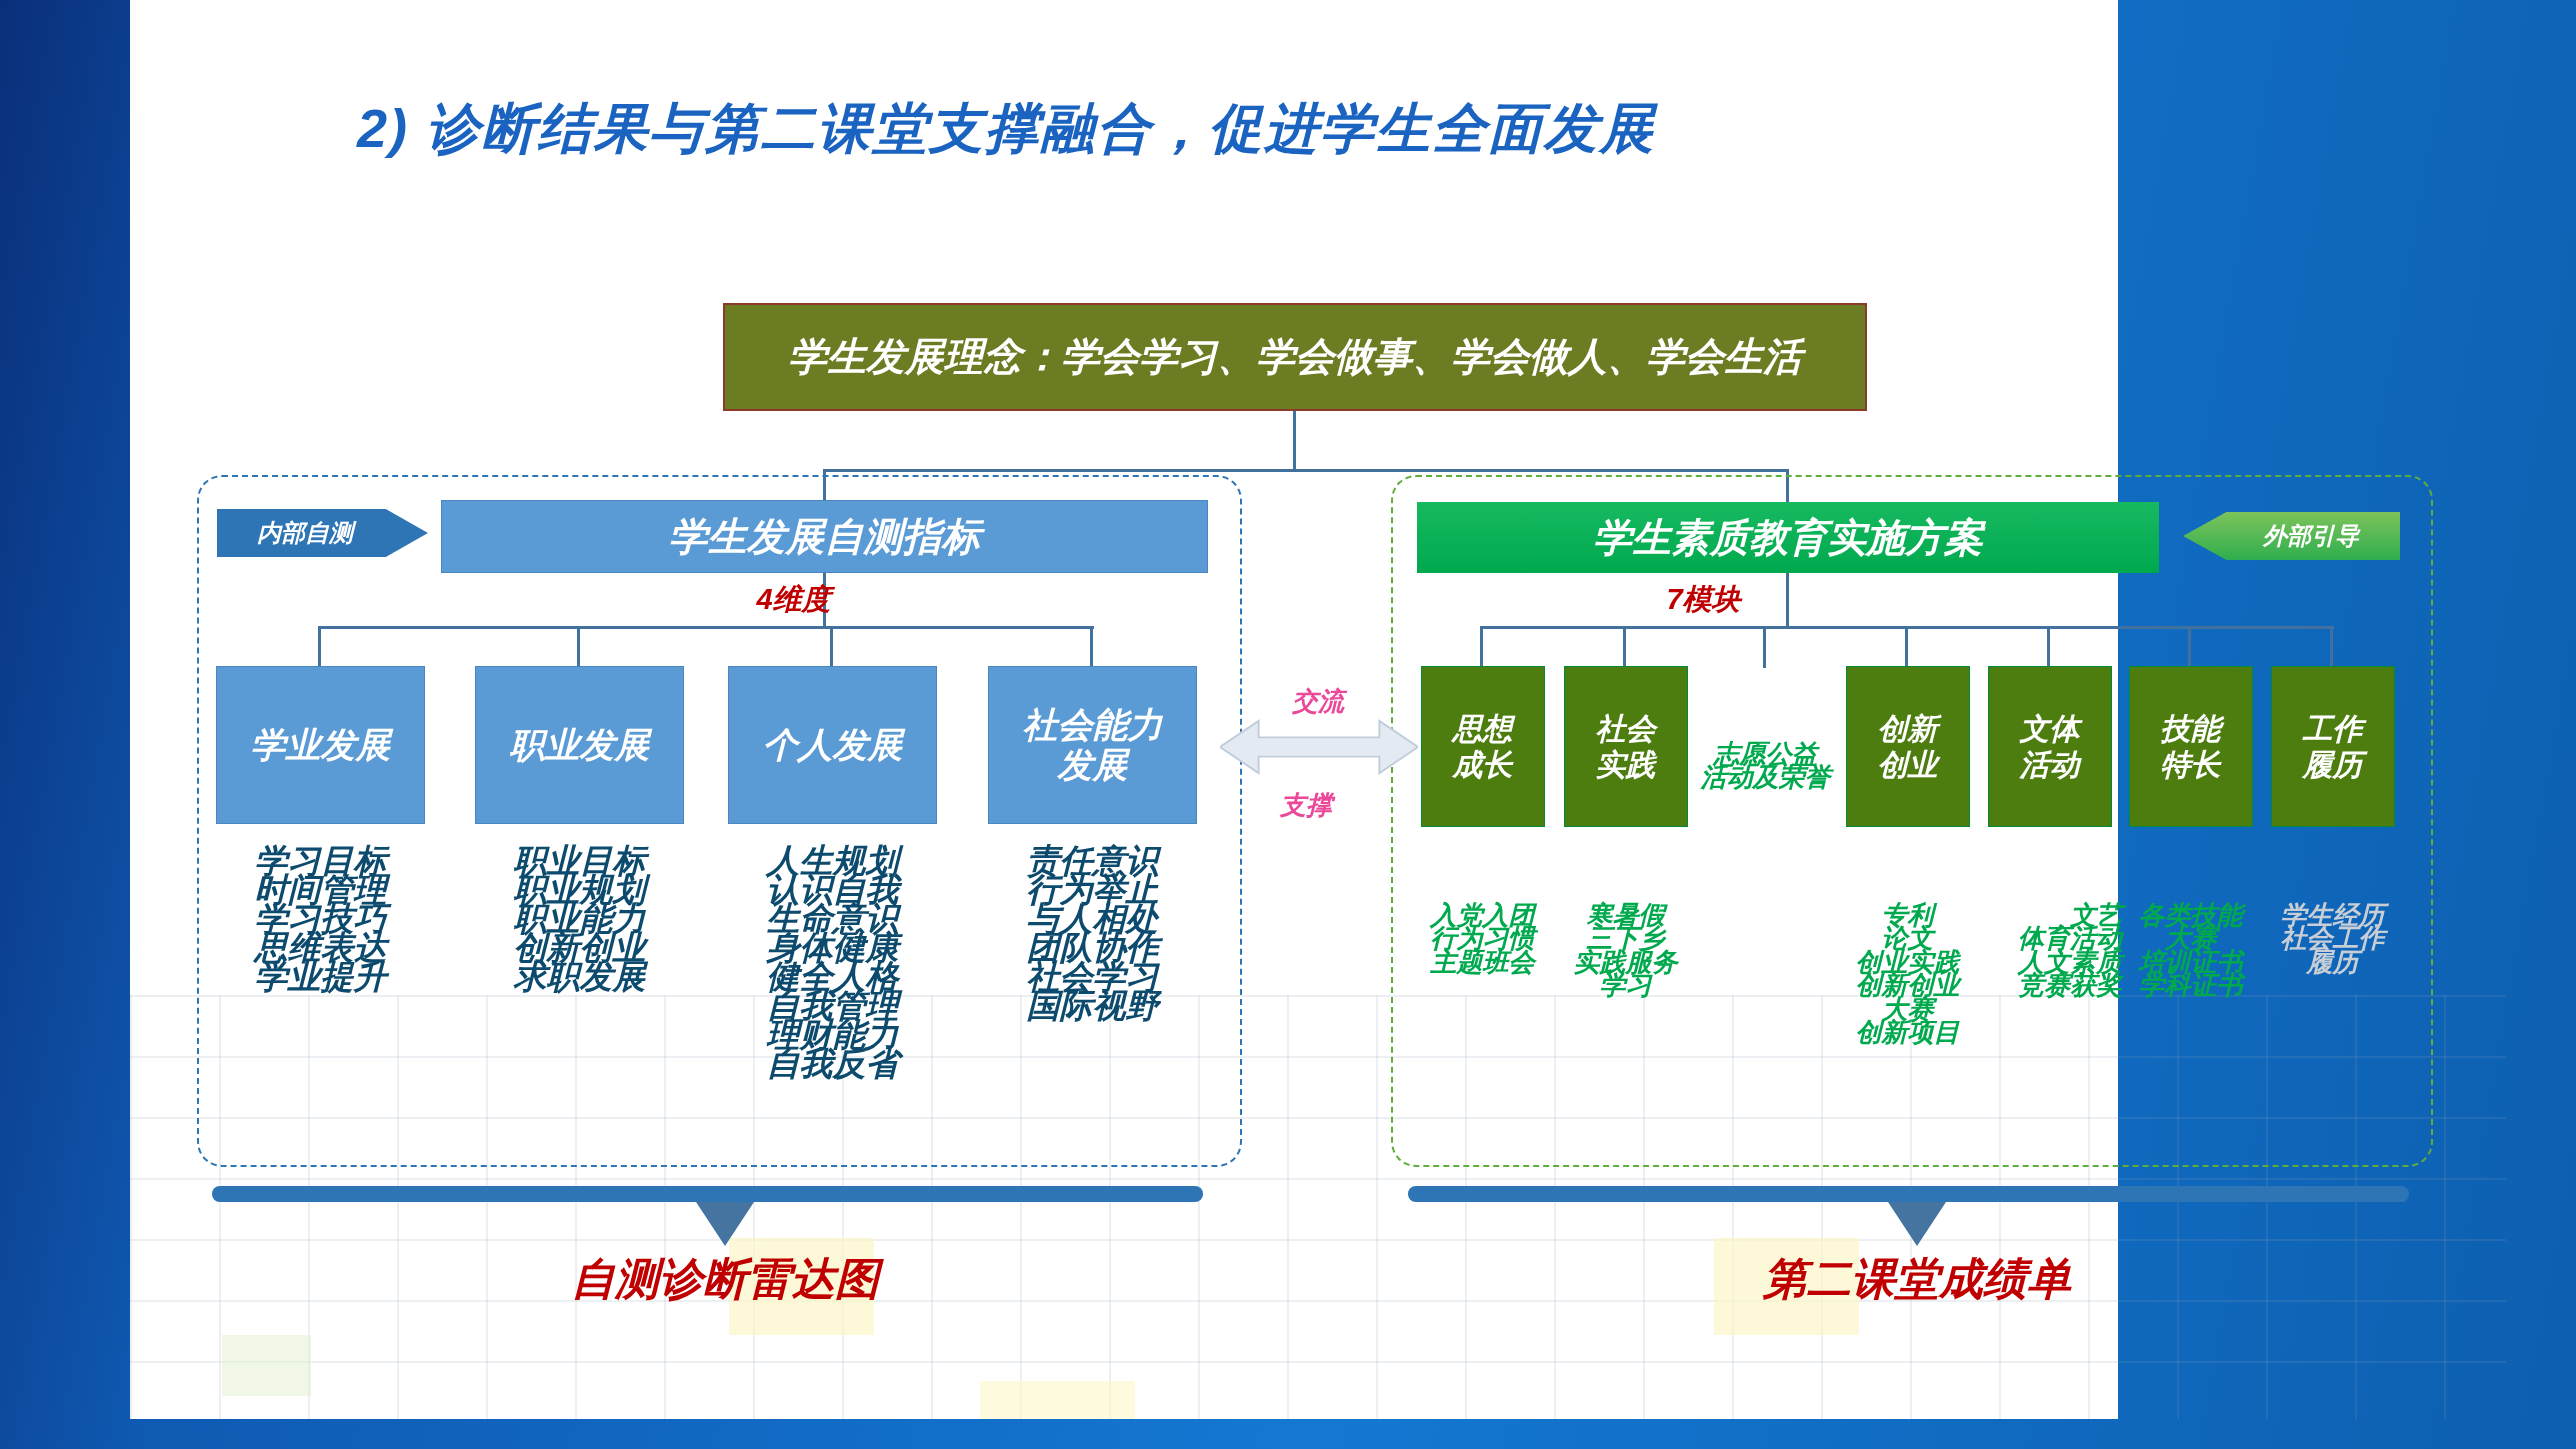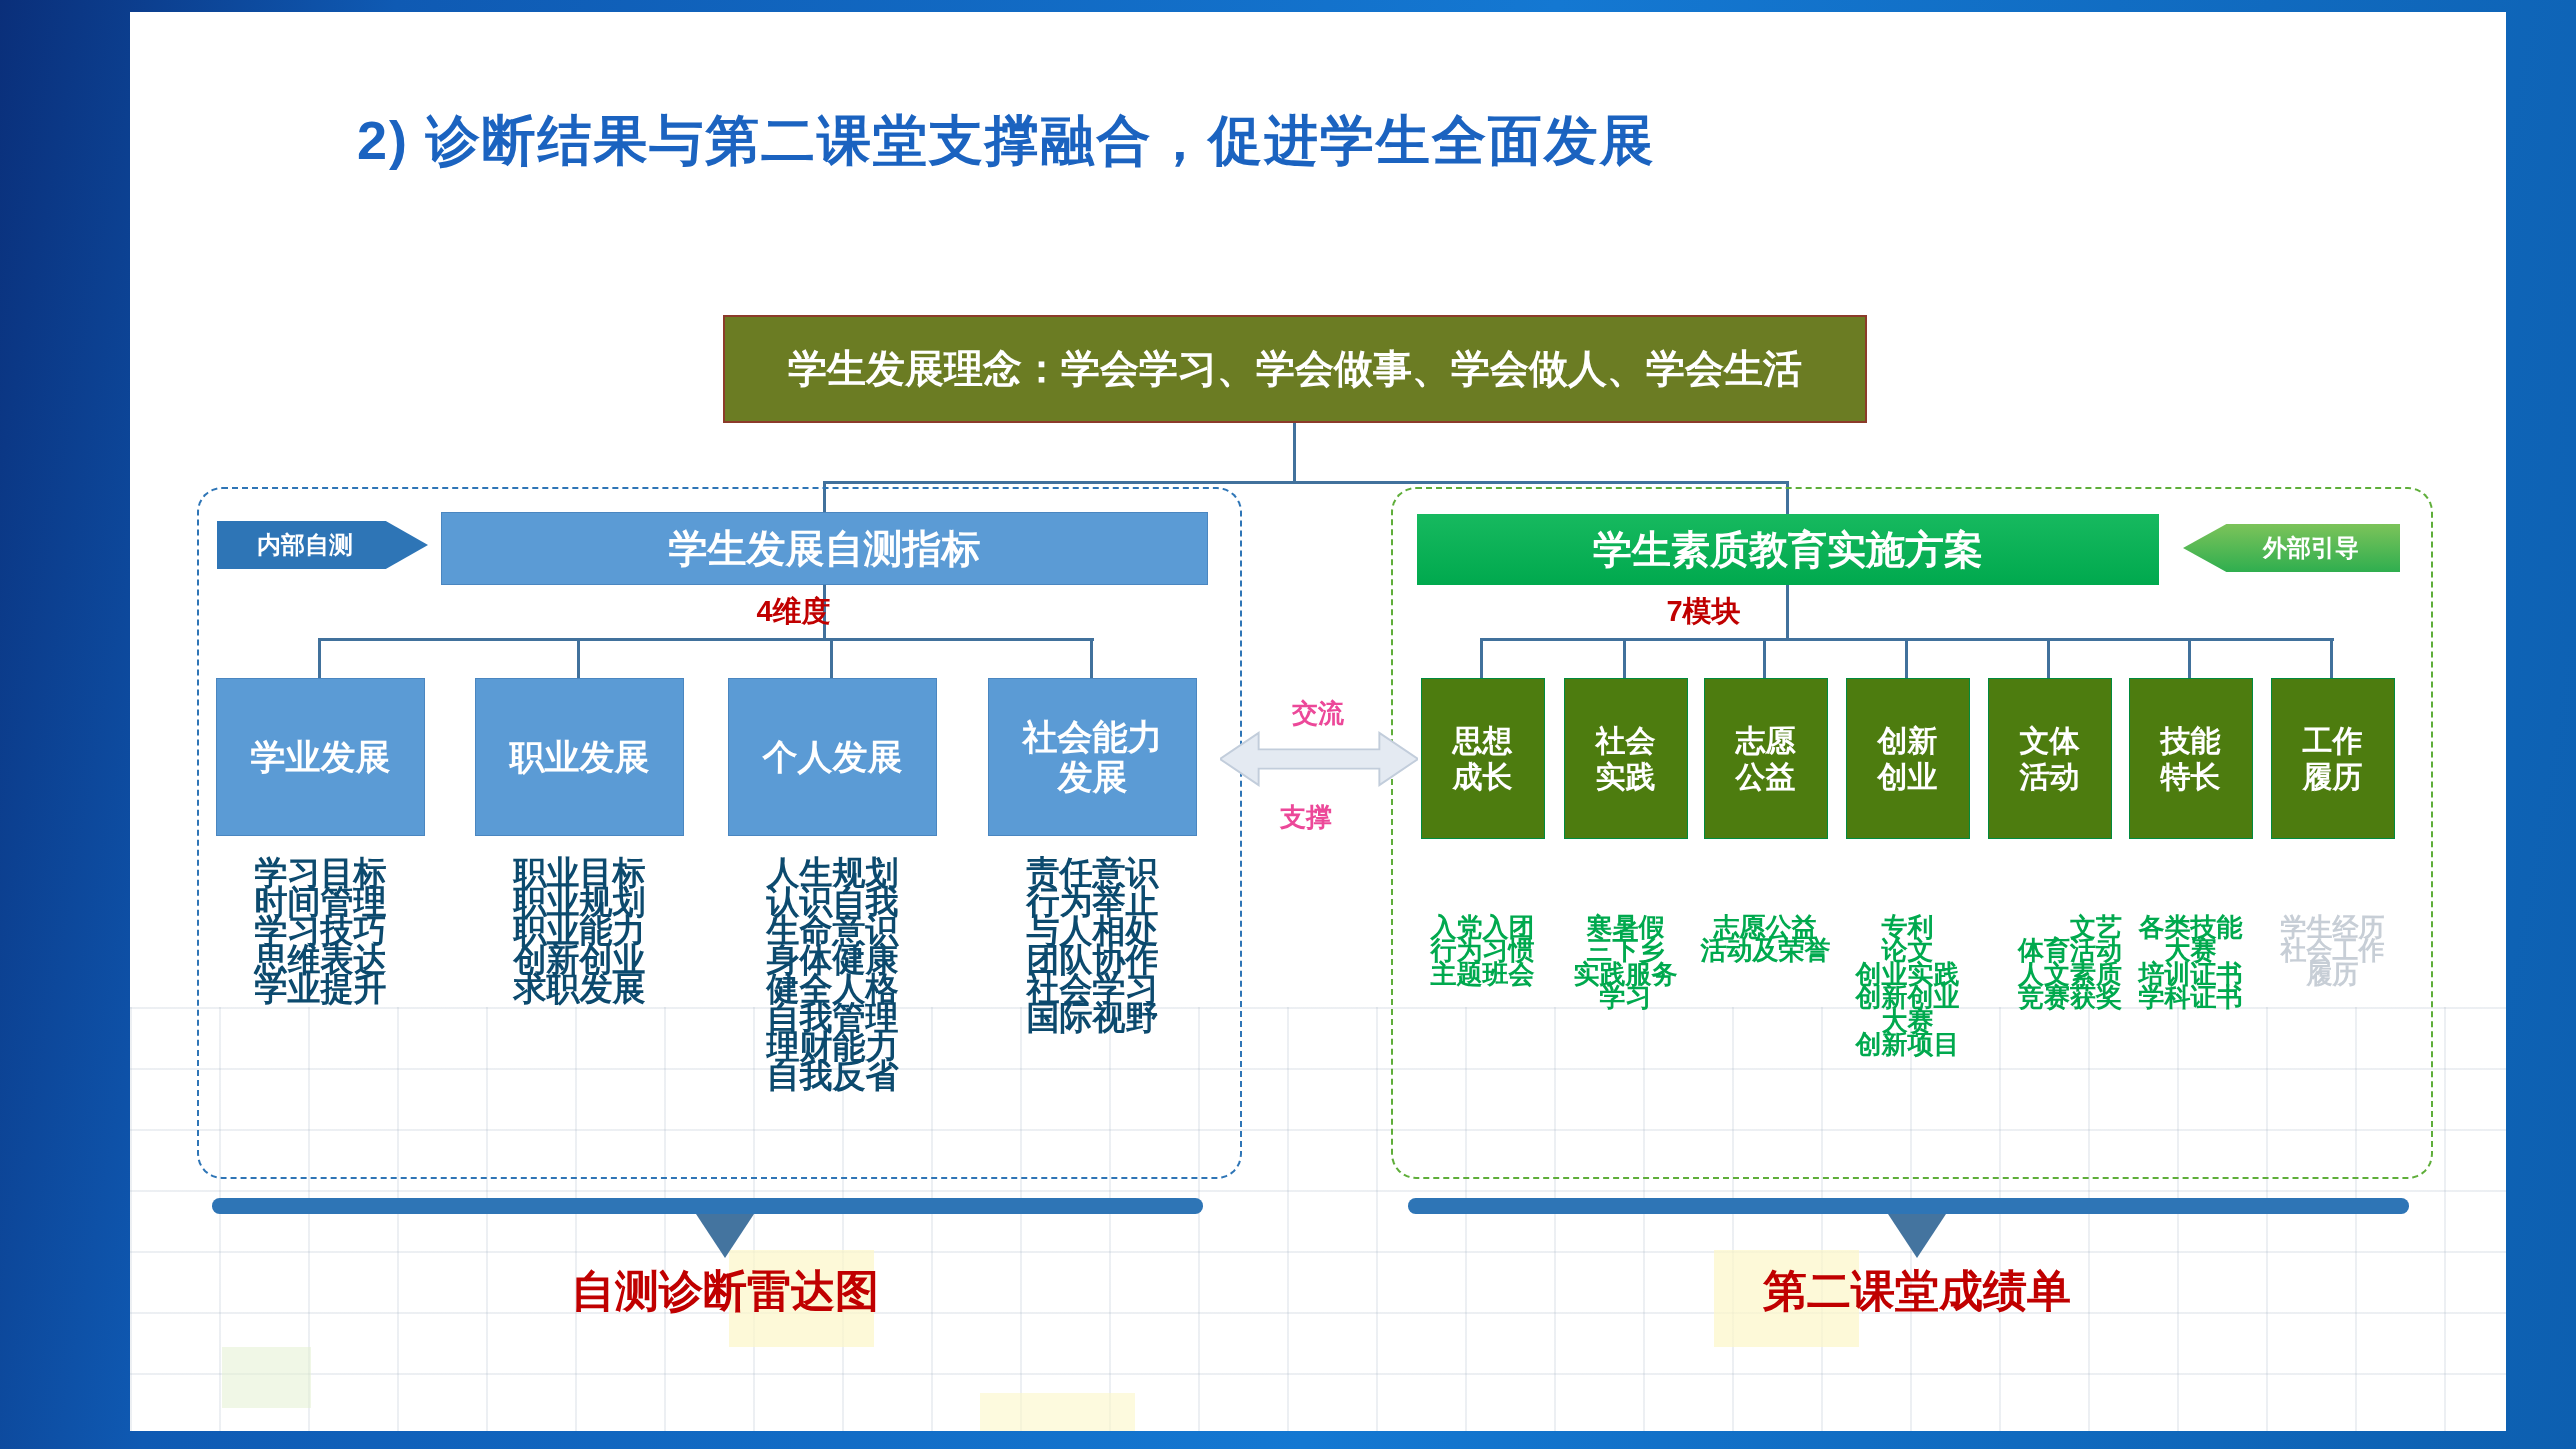--- a/index.html
+++ b/index.html
@@ -2,21 +2,21 @@
 <html><head>
 <meta charset="utf-8">
 <style>
   html,body{margin:0;padding:0;}
   body{
     width:2576px;height:1450px;overflow:hidden;
     font-family:"Liberation Sans","DejaVu Sans",sans-serif;
     background:linear-gradient(100deg,#0a2f7a 0%,#0f5ab3 14%,#1478d2 55%,#0d5fb0 100%);
   }
   .stage{position:relative;width:2576px;height:1450px;}
-  .slide{position:absolute;left:130px;top:12px;width:2376px;height:1419px;background:#ffffff;}
+  .slide{position:absolute;left:130px;top:0;width:1988px;height:1419px;background:#ffffff;font-style:italic;}
 
   
   .grid{position:absolute;left:0;top:995px;width:2376px;height:424px;z-index:0;
     background-image:linear-gradient(to right,rgba(140,158,180,0.16) 1.9px,transparent 1.9px),
                      linear-gradient(to bottom,rgba(140,158,180,0.16) 1.9px,transparent 1.9px);
     background-size:89px 61px;}
   .tint{position:absolute;z-index:0;}
 
   .title{position:absolute;left:227px;top:93px;font-size:54px;font-weight:bold;color:#1b63c0;letter-spacing:1.9px;z-index:2;}
 
@@ -195,22 +195,20 @@
       <div class="gbox">社会
 实践</div>
       <div class="glist">
           <div>寒暑假</div>
           <div>三下乡</div>
           <div>实践服务</div>
           <div>学习</div>
         </div>
     </div>
     <div class="gcol" style="left:1563px;">
-      <div class="gbox">志愿
-公益</div>
       <div class="glist">
           <div>志愿公益</div>
           <div>活动及荣誉</div>
         </div>
     </div>
     <div class="gcol" style="left:1705px;">
       <div class="gbox">创新
 创业</div>
       <div class="glist">
           <div>专利</div>

